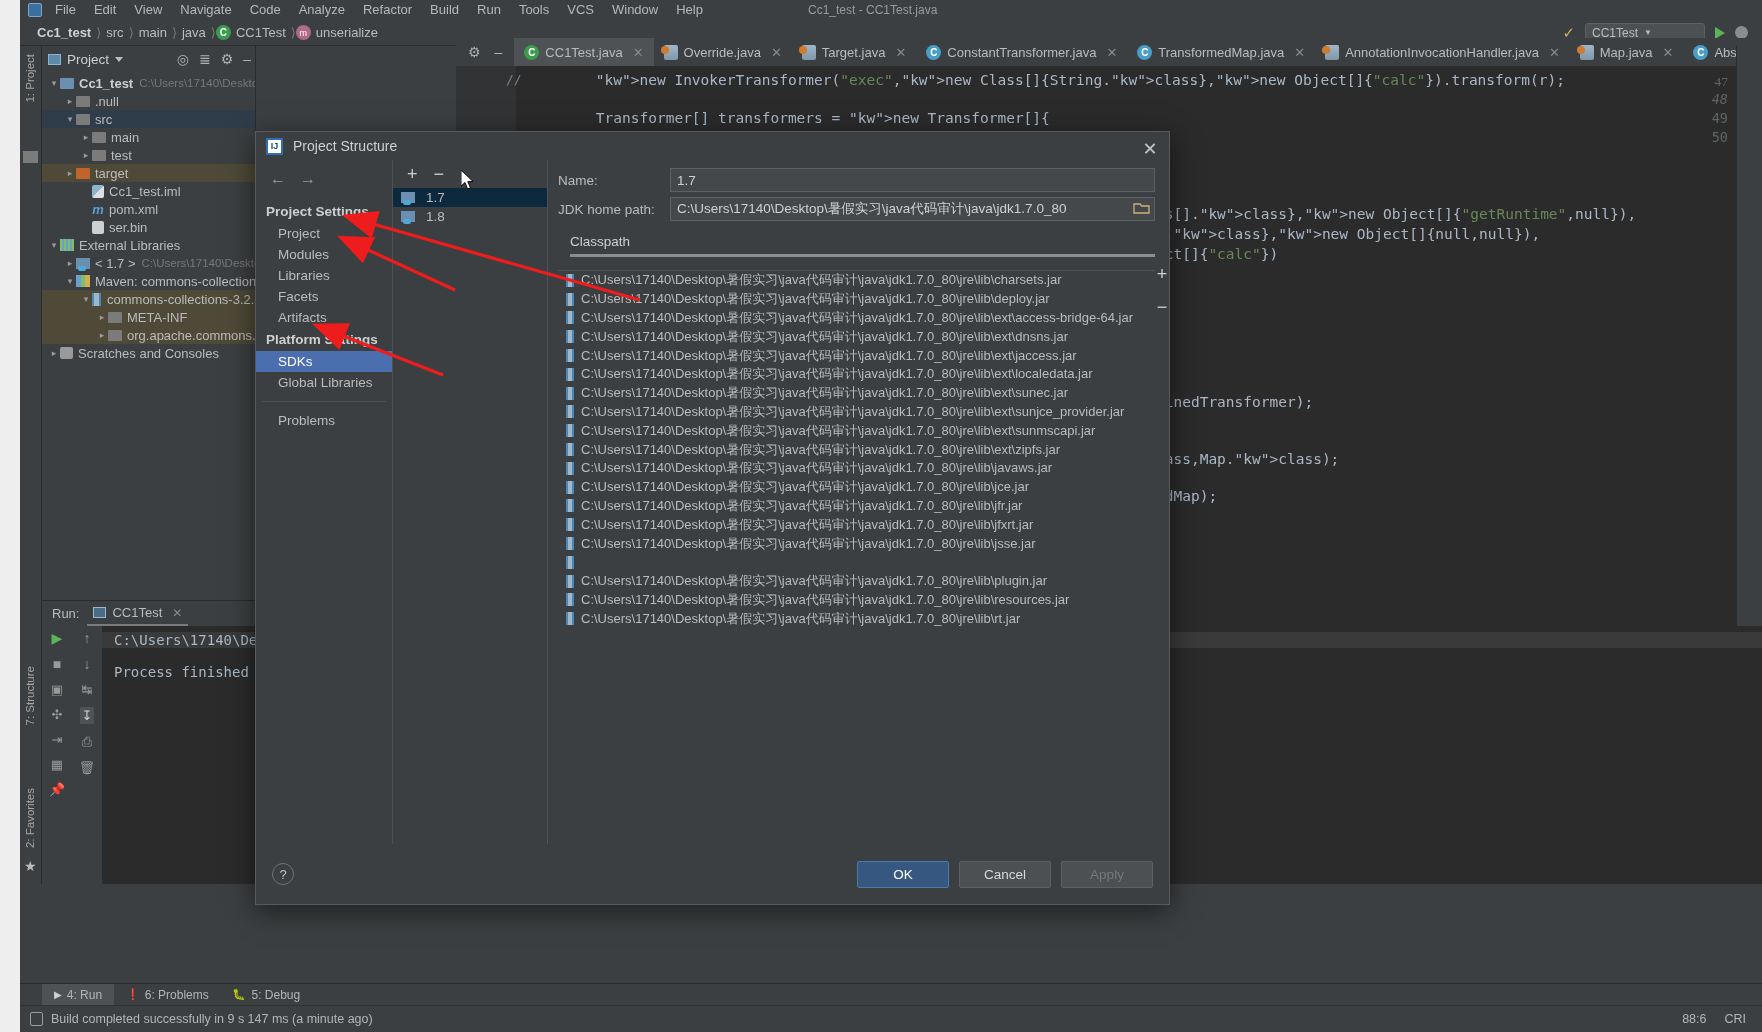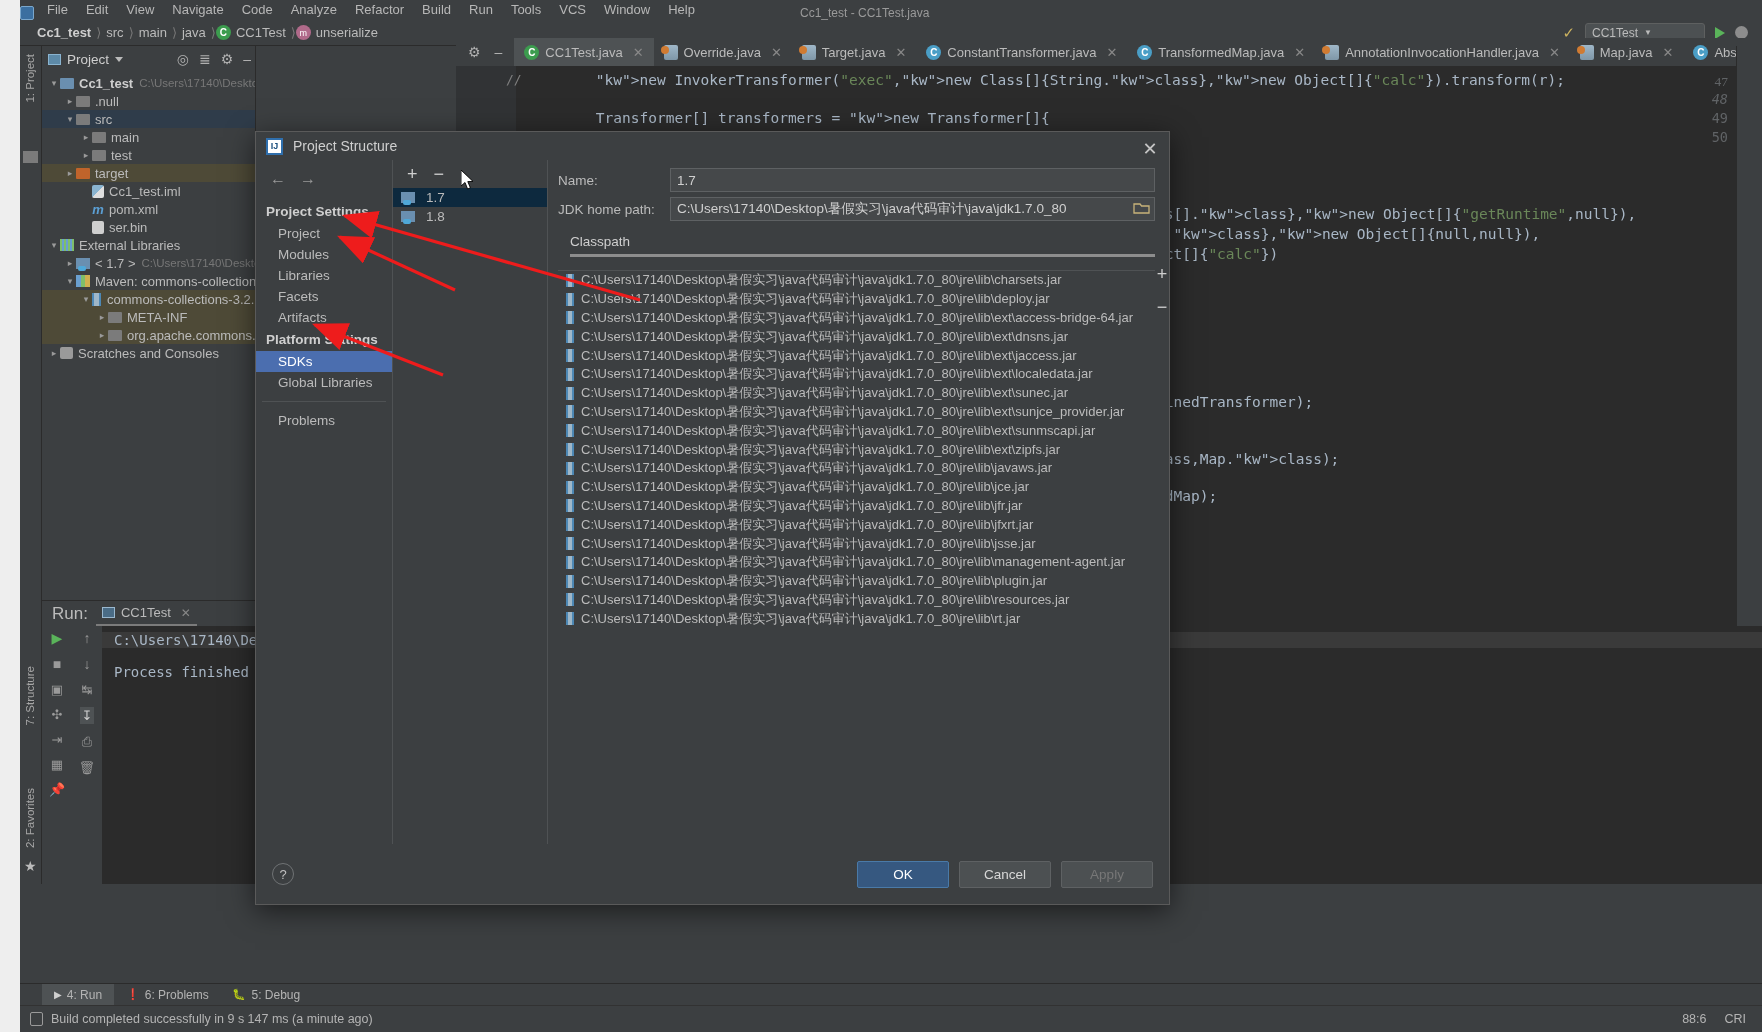--- a/index.html
+++ b/index.html
@@ -11,21 +11,21 @@
     position:relative;
   }
   
   #app { position:absolute; inset:0; background:#3c3f41; }
   .left-gutter { position:absolute; left:0; top:0; width:20px; height:1032px; background:#eeeeee; }
 
   
   #menubar {
     position:absolute; left:20px; top:0; width:1742px; height:20px;
     background:#3c3f41; color:#a9b7c6; font-size:13px;
-    display:flex; align-items:flex-end; gap:0px; 
+    display:flex; align-items:center; gap:0px; padding-left:8px;
     border-bottom:0;
   }
   #menubar .mi { padding:0 9px; color:#b7b7b7; white-space:nowrap; line-height:20px;}
   #menubar .wintitle { margin-left:96px; color:#9a9a9a; font-size:12px; }
   .win-icon { width:14px;height:14px;background:#3b6fa0;border:1px solid #7aa7cc;border-radius:2px;margin-right:4px;display:inline-block;}
 
   
   #navbar {
     position:absolute; left:20px; top:20px; width:1742px; height:26px;
     background:#3c3f41; display:flex; align-items:center; padding-left:12px; gap:0px;
@@ -403,21 +403,21 @@
         <div class="codeline" style="top: 385px; left: 700px;">lass,Map.<span class="&lt;span">"kw"</span>&gt;class);</div>
         <div class="codeline" style="top: 422px; left: 700px;">edMap);</div>
         <div class="codeline" style="top: 571px; left: 700px;">));</div>
       </div>
   </div>
 
   <div id="rightbar"></div>
 
   <div id="run-tw">
     <div id="run-header">
-      <span style="font-size:17px;">Run:</span>
+      <span style="font-size:13px;">Run:</span>
       <span class="run-tab">
         <span class="runconf-ico"></span>
         <span style="font-size:13px;">CC1Test</span>
         <span style="color:#888;font-size:12px;margin-left:4px;">✕</span>
       </span>
     </div>
   </div>
 
   <div id="run-toolbar">
     <div class="rcol">
@@ -595,21 +595,20 @@
             <div class="cp-row">
               <span class="jar-ico"></span>
               <span>C:\Users\17140\Desktop\暑假实习\java代码审计\java\jdk1.7.0_80\jre\lib\jfxrt.jar</span>
             </div>
             <div class="cp-row">
               <span class="jar-ico"></span>
               <span>C:\Users\17140\Desktop\暑假实习\java代码审计\java\jdk1.7.0_80\jre\lib\jsse.jar</span>
             </div>
             <div class="cp-row">
               <span class="jar-ico"></span>
-              <span>C:\Users\17140\Desktop\暑假实习\java代码审计\java\jdk1.7.0_80\jre\lib\management-agent.jar</span>
             </div>
             <div class="cp-row">
               <span class="jar-ico"></span>
               <span>C:\Users\17140\Desktop\暑假实习\java代码审计\java\jdk1.7.0_80\jre\lib\plugin.jar</span>
             </div>
             <div class="cp-row">
               <span class="jar-ico"></span>
               <span>C:\Users\17140\Desktop\暑假实习\java代码审计\java\jdk1.7.0_80\jre\lib\resources.jar</span>
             </div>
             <div class="cp-row">

